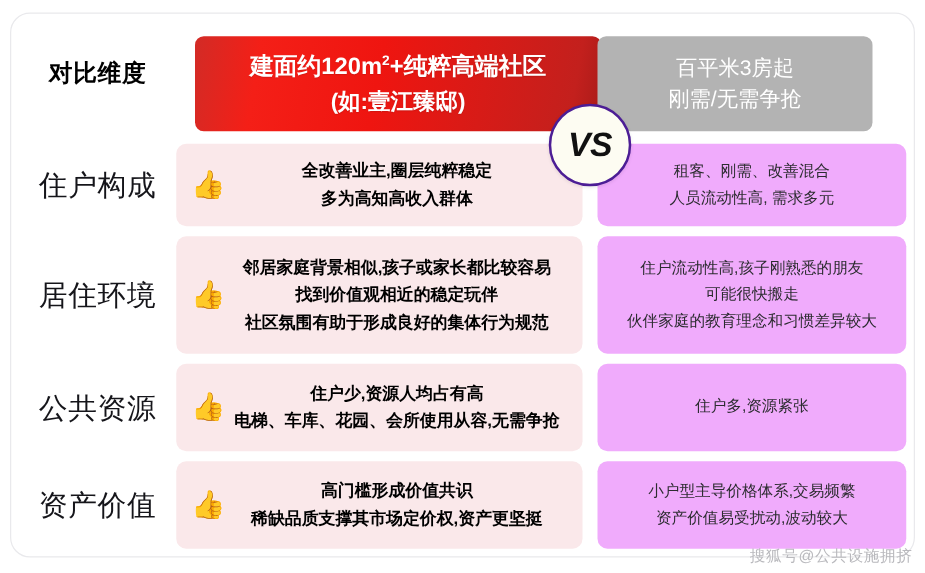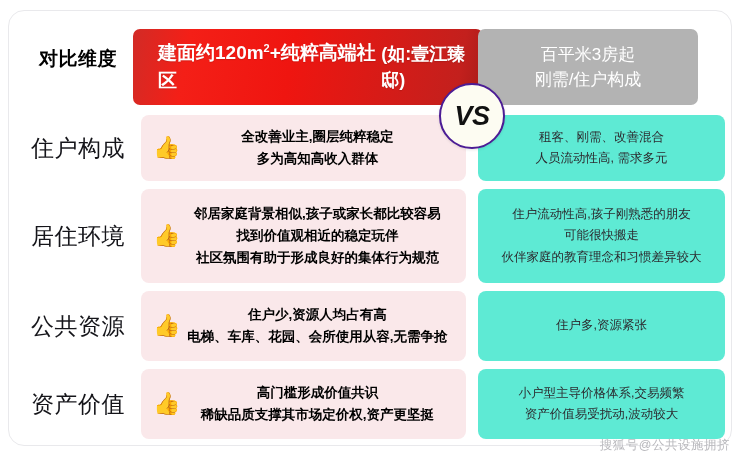--- a/index.html
+++ b/index.html
@@ -52,35 +52,35 @@
     display: flex;
     align-items: center;
     justify-content: center;
     font-size: 19px;
     font-weight: bold;
     color: #000000;
     letter-spacing: 0.5px;
   }
   .head-red {
     position: absolute;
-    left: 124px;
+    left: 147px;
     top: 18px;
     width: 325px;
     height: 76px;
     border-radius: 7px;
     background: linear-gradient(100deg, #d22b26 0%, #f41f17 16%, #ef1510 45%, #c3201d 92%, #a81b19 100%);
     display: flex;
+    flex-direction: column;
     align-items: center;
     justify-content: center;
     color: #ffffff;
     font-size: 19px;
     font-weight: bold;
     line-height: 1.45;
     text-shadow: 0 1px 1px rgba(0,0,0,0.12);
-    padding-left: 25px;
   }
   .head-red .l2 { font-size: 18px; }
   .head-red sup { font-size: 11px; vertical-align: super; }
 
   .head-gray {
     position: absolute;
     left: 469px;
     top: 18px;
     width: 220px;
     height: 76px;
@@ -148,21 +148,21 @@
     justify-content: center;
   }
   .cell-red {
     left: 132px;
     width: 325px;
     background: #fae8ea;
   }
   .cell-gray {
     left: 469px;
     width: 247px;
-    background: #5eead4;
+    background: #f0abfc;
   }
   .thumb {
     position: absolute;
     left: 12px;
     top: 50%;
     transform: translateY(-50%);
     width: 26px;
     height: 26px;
     line-height: 26px;
     text-align: center;
@@ -206,21 +206,21 @@
 
       <div class="head-red">
         <div class="l1"><span>建面约120m</span><sup>2</sup><span>+纯粹高端社区</span></div>
         <div class="l2">(如:壹江臻邸)</div>
       </div>
 
       <div class="vs-badge">VS</div>
 
       <div class="head-gray">
         <div>百平米3房起</div>
-        <div>刚需/住户构成</div>
+        <div>刚需/无需争抢</div>
       </div>
     </div>
 
     <div class="row" style="top:104px;height:66px;">
       <div class="row-label">住户构成</div>
       <div class="cell cell-red">
         <span class="thumb">👍</span>
         <div class="cell-text">
           <div>全改善业主,圈层纯粹稳定</div>
           <div>多为高知高收入群体</div>

